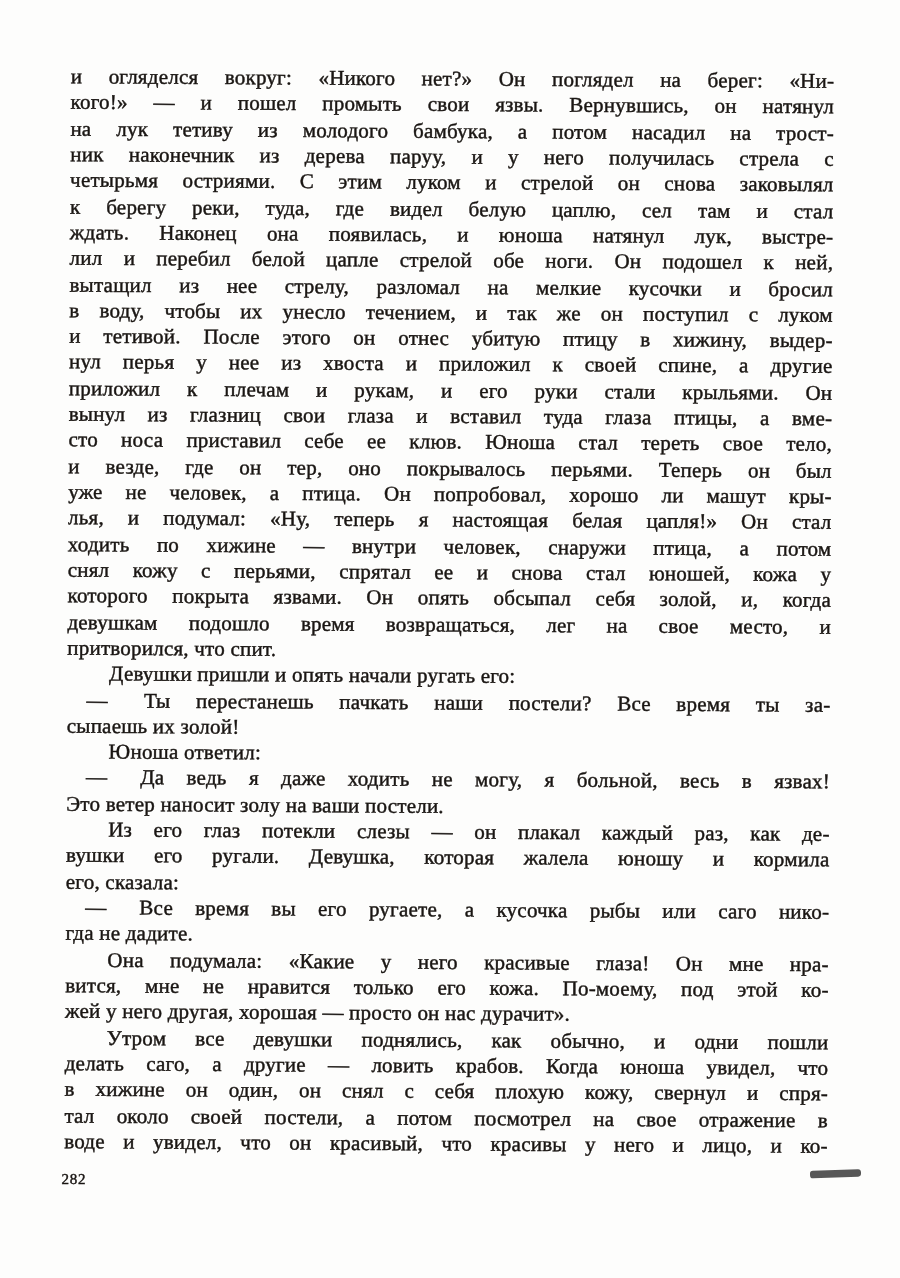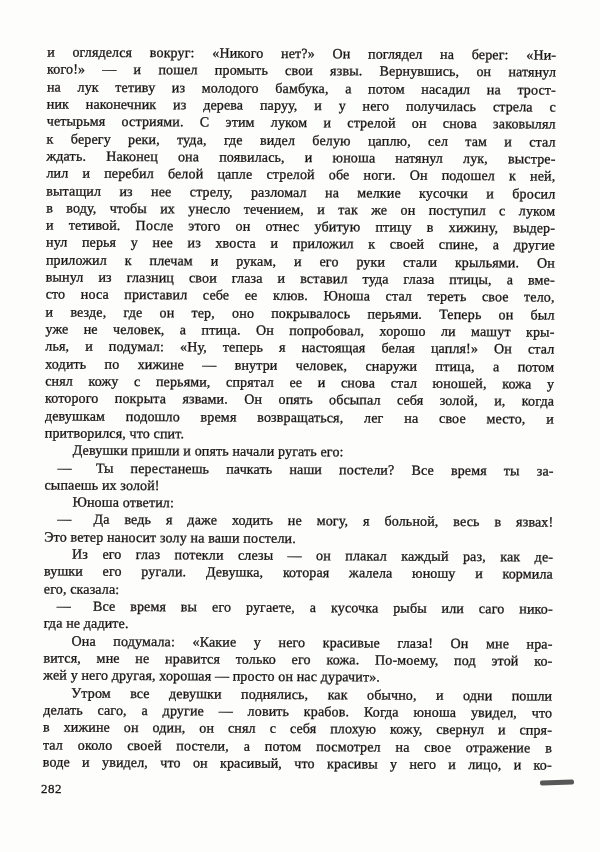--- a/index.html
+++ b/index.html
@@ -39,21 +39,21 @@
   .line.j {
     text-align: justify;
     text-align-last: justify;
   }
   .line.ind { padding-left: 28px; }
   .line.dsh { padding-left: 13px; }
   .page-number {
     position: absolute;
     left: 41px;
     top: 781px;
-    font-size: 13px;
+    font-size: 10px;
     letter-spacing: 0.5px;
     color: #1a1613;
     text-align: center;
     -webkit-text-stroke: 0.3px currentColor;
   }
   .scan-smudge {
     position: absolute;
     left: 540px;
     top: 780px;
     width: 34px;

